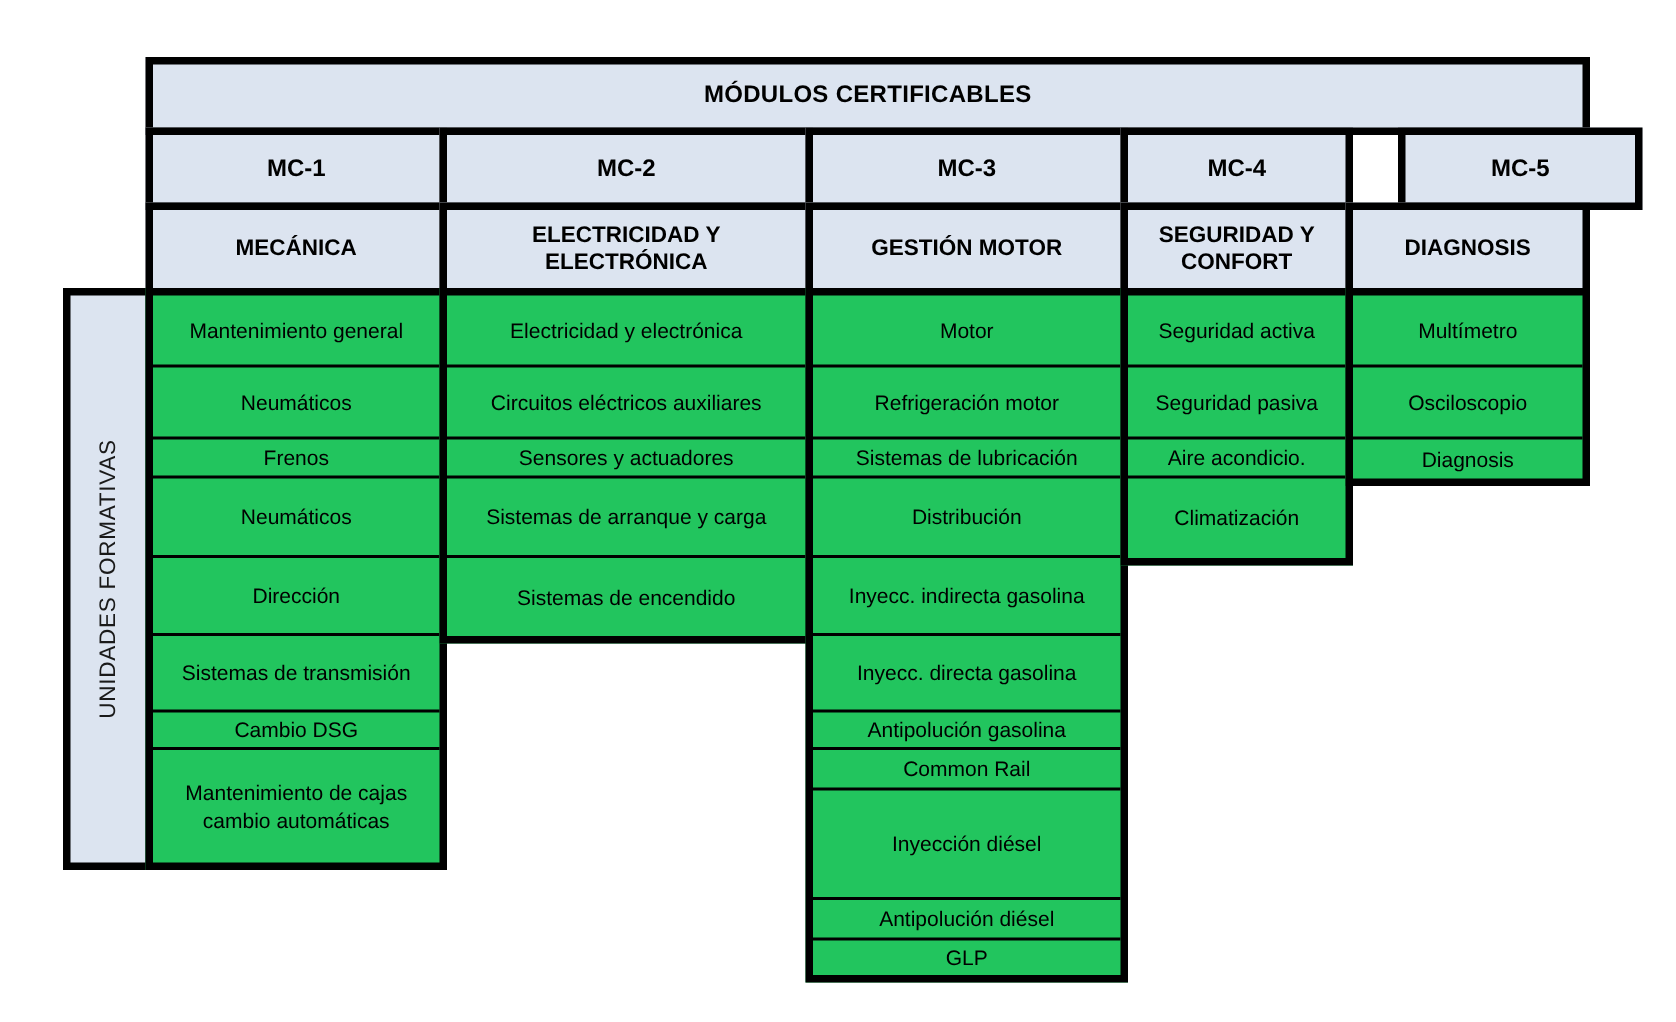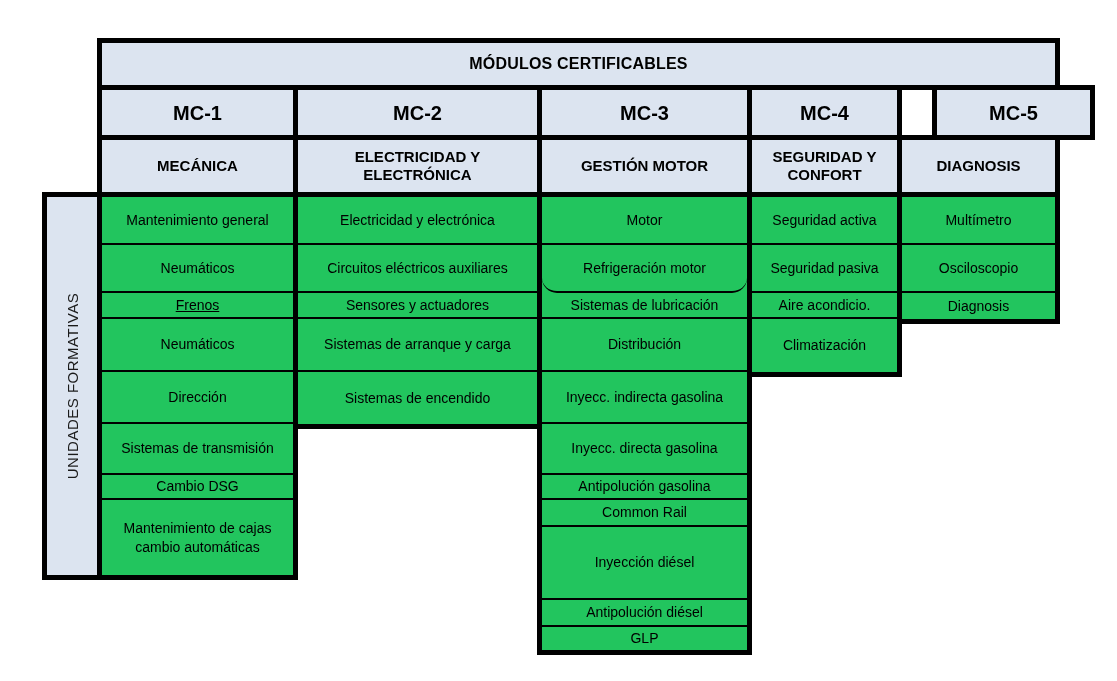--- a/index.html
+++ b/index.html
@@ -6,21 +6,21 @@
   #canvas{
     position:relative;width:1117px;height:681px;background:#ffffff;
     font-family:"Liberation Sans",sans-serif;color:#000;overflow:hidden;
   }
   .hcell{
     position:absolute;box-sizing:border-box;border:5px solid #000;
     background:#dce4f0;display:flex;align-items:center;justify-content:center;
     text-align:center;font-weight:bold;line-height:1.2;
   }
   .title-cell{font-size:16px;letter-spacing:.2px;}
-  .code-cell{font-size:20px;}
+  .code-cell{font-size:16px;}
   .name-cell{font-size:15px;padding:0 6px;}
   .col{
     position:absolute;box-sizing:border-box;border:5px solid #000;
     background:#22c55e;display:flex;flex-direction:column;
   }
   .cell{
     box-sizing:border-box;border-bottom:2px solid #000;
     display:flex;align-items:center;justify-content:center;
     text-align:center;padding:0 6px;font-size:14px;line-height:1.3;
     flex:0 0 auto;
@@ -55,39 +55,39 @@
   <div class="hcell name-cell" style="left:747px;top:135px;width:155px;height:62px;">SEGURIDAD Y CONFORT</div>
   <div class="hcell name-cell" style="left:897px;top:135px;width:163px;height:62px;">DIAGNOSIS</div>
 
   <div id="sidebar">
     <span class="vtext">UNIDADES FORMATIVAS</span>
   </div>
 
   <div class="col" style="left:97px;top:192px;width:201px;height:388px;">
     <div class="cell" style="height:48px;">Mantenimiento general</div>
     <div class="cell" style="height:48px;">Neumáticos</div>
-    <div class="cell" style="height:26px;text-decoration:underline;">Frenos</div>
+    <div class="cell" style="height:26px;">Frenos</div>
     <div class="cell" style="height:53px;">Neumáticos</div>
     <div class="cell" style="height:52px;">Dirección</div>
     <div class="cell" style="height:51px;">Sistemas de transmisión</div>
     <div class="cell" style="height:25px;">Cambio DSG</div>
     <div class="cell last" style="height:75px;">Mantenimiento de cajas cambio automáticas</div>
   </div>
 
   <div class="col" style="left:293px;top:192px;width:249px;height:237px;">
     <div class="cell" style="height:48px;">Electricidad y electrónica</div>
     <div class="cell" style="height:48px;">Circuitos eléctricos auxiliares</div>
     <div class="cell" style="height:26px;">Sensores y actuadores</div>
     <div class="cell" style="height:53px;">Sistemas de arranque y carga</div>
     <div class="cell last" style="height:52px;">Sistemas de encendido</div>
   </div>
 
   <div class="col" style="left:537px;top:192px;width:215px;height:463px;">
     <div class="cell" style="height:48px;">Motor</div>
-    <div class="cell" style="height:48px;border-radius:15px;">Refrigeración motor</div>
+    <div class="cell" style="height:48px;">Refrigeración motor</div>
     <div class="cell" style="height:26px;">Sistemas de lubricación</div>
     <div class="cell" style="height:53px;">Distribución</div>
     <div class="cell" style="height:52px;">Inyecc. indirecta gasolina</div>
     <div class="cell" style="height:51px;">Inyecc. directa gasolina</div>
     <div class="cell" style="height:25px;">Antipolución gasolina</div>
     <div class="cell" style="height:27px;">Common Rail</div>
     <div class="cell" style="height:73px;">Inyección diésel</div>
     <div class="cell" style="height:27px;">Antipolución diésel</div>
     <div class="cell last" style="height:23px;">GLP</div>
   </div>

